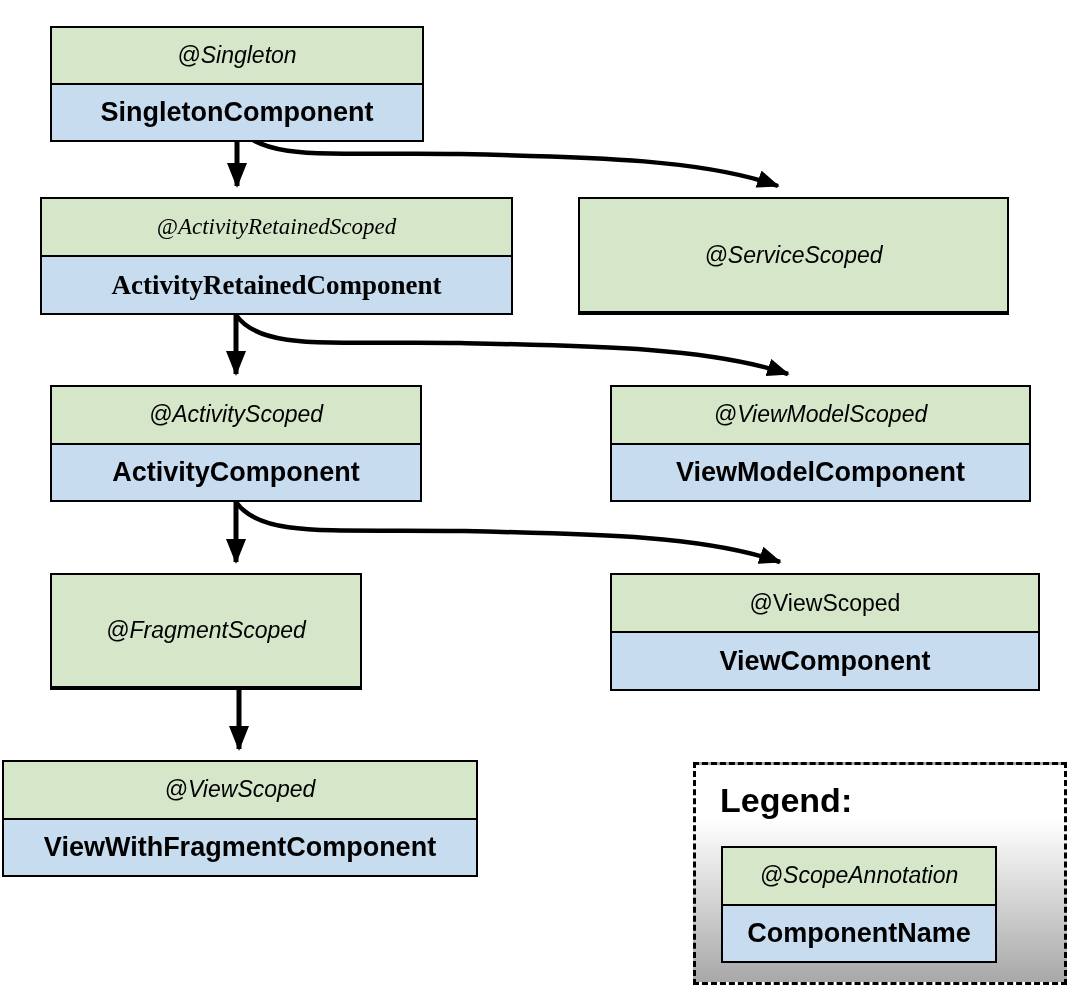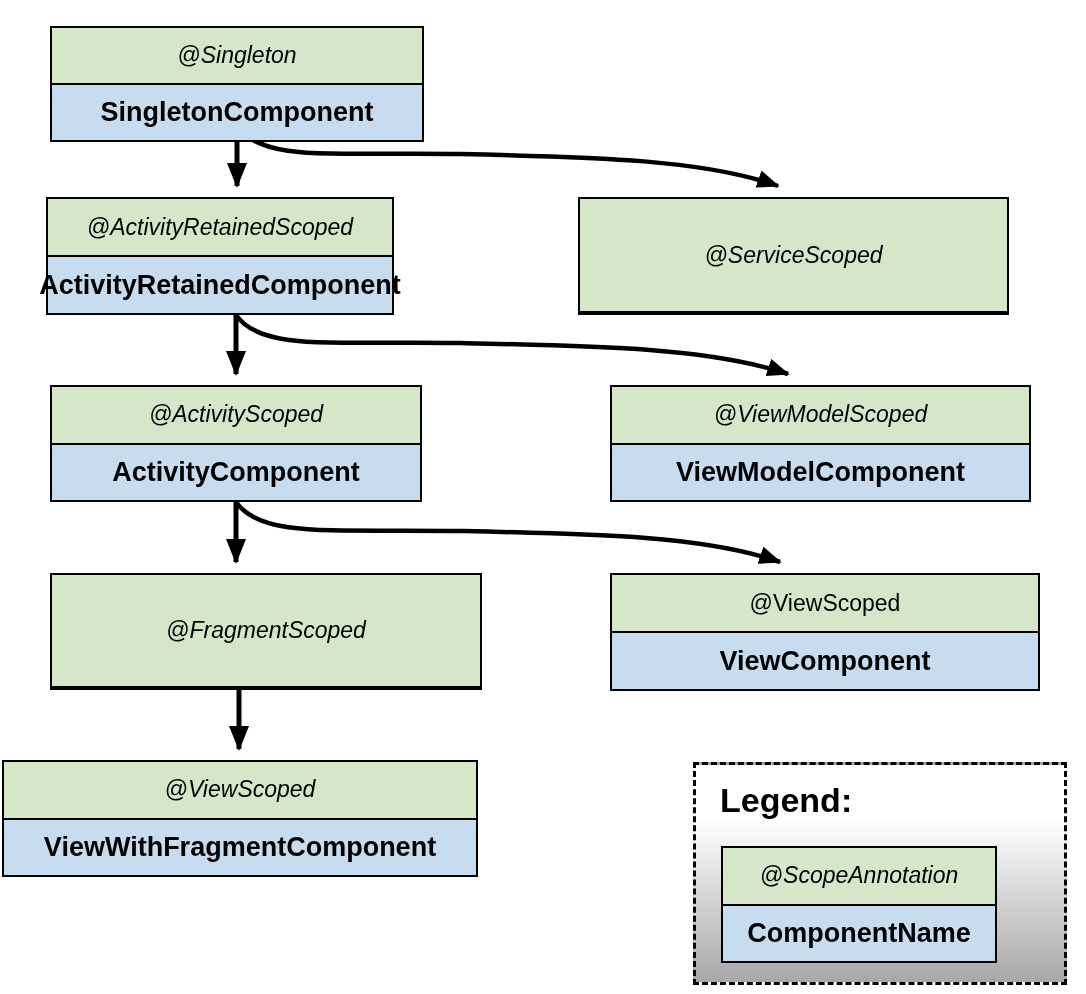--- a/index.html
+++ b/index.html
@@ -46,25 +46,25 @@
     background: var(--comp-bg, #c8dcf0);
     display: flex;
     align-items: center;
     justify-content: center;
     font-size: 27px;
     font-weight: bold;
     color: #000;
   }
   
   .n0 { left: 50px;  top: 26px;  width: 374px; height: 116px; }
-  .n1 { left: 46px;  top: 197px; width: 348px; height: 118px; }
+  .n1 { left: 40px;  top: 197px; width: 473px; height: 118px; font-family: Liberation Serif, serif; }
   .n2 { left: 578px; top: 197px; width: 431px; height: 118px; }
   .n3 { left: 50px;  top: 385px; width: 372px; height: 117px; }
   .n4 { left: 610px; top: 385px; width: 421px; height: 117px; }
-  .n5 { left: 50px;  top: 573px; width: 432px; height: 117px; gap: 29px; }
+  .n5 { left: 50px;  top: 573px; width: 312px; height: 117px; gap: 29px; }
   .n6 { left: 610px; top: 573px; width: 430px; height: 118px; }
   .n7 { left: 2px;   top: 760px; width: 476px; height: 117px; }
 
   
   #legend {
     position: absolute;
     left: 693px;
     top: 762px;
     width: 374px;
     height: 223px;

